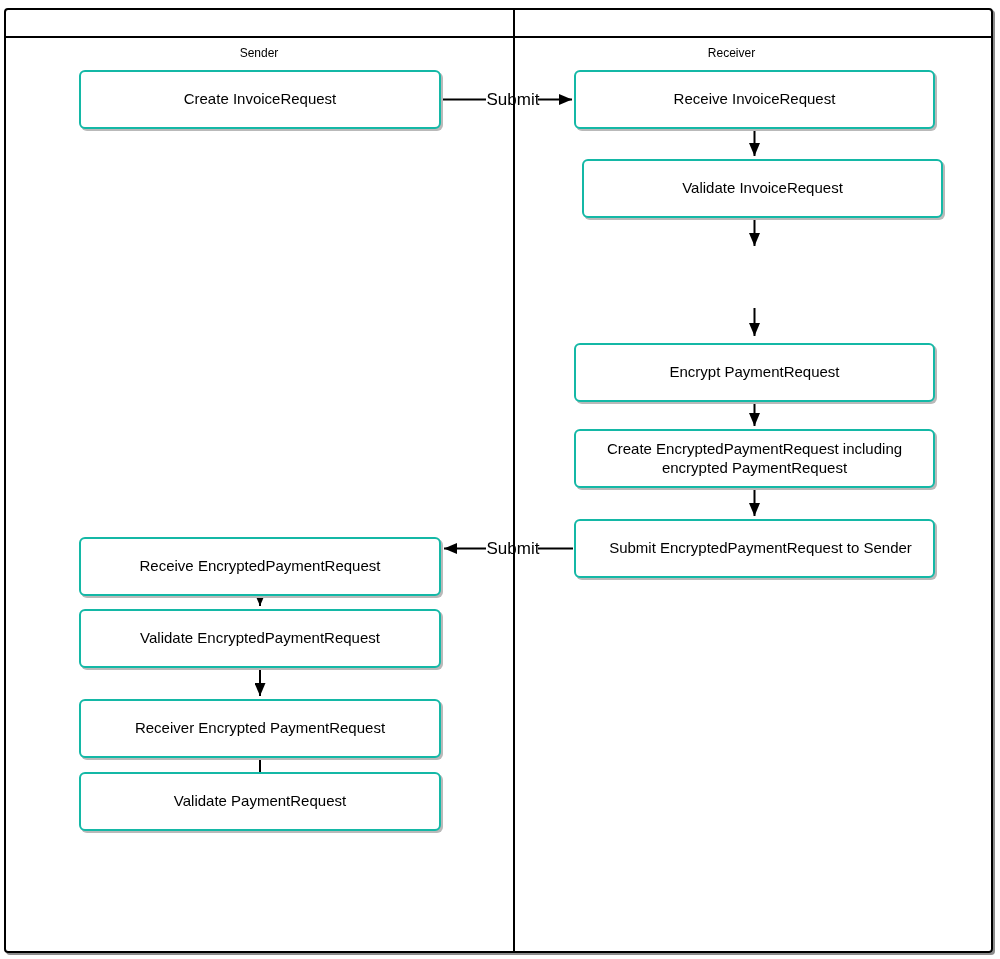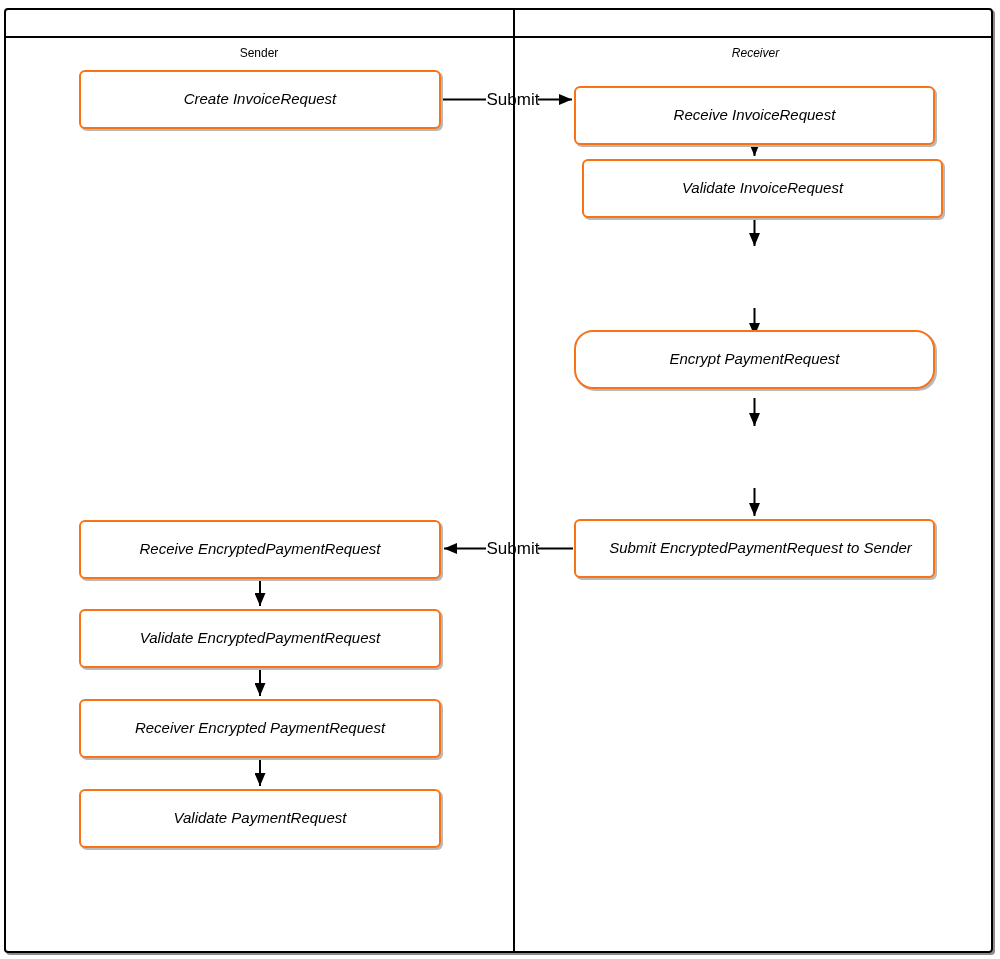--- a/index.html
+++ b/index.html
@@ -35,38 +35,37 @@
   }
   .lane-title {
     position: absolute;
     top: 8px; height: 44px;
     line-height: 29px;
     text-align: center;
     font-size: 12px;
     margin-top: 31px;
   }
   .lane-title.sender   { left: 4px;   width: 510px; }
-  .lane-title.receiver { left: 516px; width: 479px; font-style: italic; }
+  .lane-title.receiver { left: 492px; width: 479px; }
   .node {
     position: absolute;
     box-sizing: border-box;
     height: 59px;
-    border: 2px solid #f97316;
+    border: 2px solid #14b8a6;
     border-radius: 6px;
     background: #ffffff;
     box-shadow: 2px 2px 0 #b9b9b9;
     display: flex;
     align-items: center;
     justify-content: center;
     text-align: center;
     font-size: 15px;
     line-height: 1.25;
     padding: 0 16px;
     z-index: 2;
-    font-style: italic;
   }
   .node.lane-s { left: 79px;  width: 362px; }
   .node.lane-r { left: 574px; width: 361px; }
   .edge-label {
     position: absolute;
     width: 70px;
     text-align: center;
     font-size: 17px;
     z-index: 3;
     background: transparent;
@@ -111,23 +110,24 @@
 
     <line x1="260" y1="578" x2="260" y2="606" stroke="#000" stroke-width="2" marker-end="url(#ah)"></line>
     <line x1="260" y1="668" x2="260" y2="696" stroke="#000" stroke-width="2" marker-end="url(#ah)"></line>
     <line x1="260" y1="758" x2="260" y2="786" stroke="#000" stroke-width="2" marker-end="url(#ah)"></line>
   </svg>
 
   <div class="edge-label" style="left:478px; top:90px;">Submit</div>
   <div class="edge-label" style="left:478px; top:539px;">Submit</div>
 
   <div class="node lane-s" style="top:70px;">Create InvoiceRequest</div>
-  <div class="node lane-s" style="top:520px;text-align:right;">Receive EncryptedPaymentRequest</div>
+  <div class="node lane-s" style="top:537px;text-align:right;">Receive EncryptedPaymentRequest</div>
   <div class="node lane-s" style="top:609px;text-align:center;">Validate EncryptedPaymentRequest</div>
   <div class="node lane-s" style="top:699px;">Receiver Encrypted PaymentRequest</div>
-  <div class="node lane-s" style="top:789px;">Validate PaymentRequest</div>
+  <div class="node lane-s" style="top:772px;">Validate PaymentRequest</div>
 
-  <div class="node lane-r" style="top:86px;text-align:right;">Receive InvoiceRequest</div>
+  <div class="node lane-r" style="top:70px;text-align:right;">Receive InvoiceRequest</div>
   <div class="node lane-r" style="top:159px;margin-left:8px;">Validate InvoiceRequest</div>
-  <div class="node lane-r" style="top:330px;border-radius:19px;">Encrypt PaymentRequest</div>
+  <div class="node lane-r" style="top:343px;">Encrypt PaymentRequest</div>
+  <div class="node lane-r" style="top:429px;">Create EncryptedPaymentRequest including encrypted PaymentRequest</div>
   <div class="node lane-r" style="top:519px;padding-left:28px;">Submit EncryptedPaymentRequest to Sender</div>
 
 </div>
 
 </body></html>

